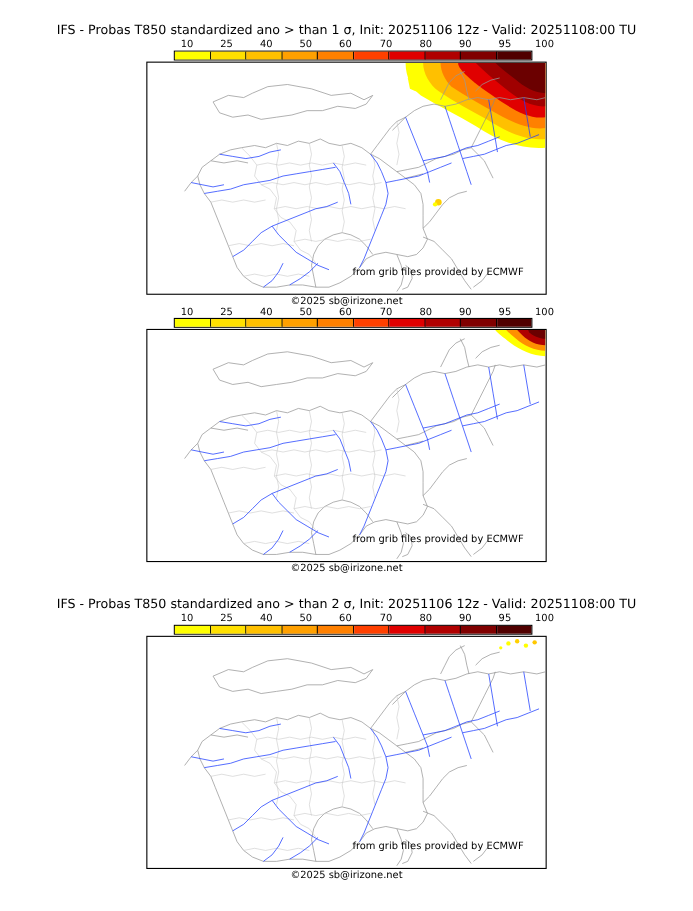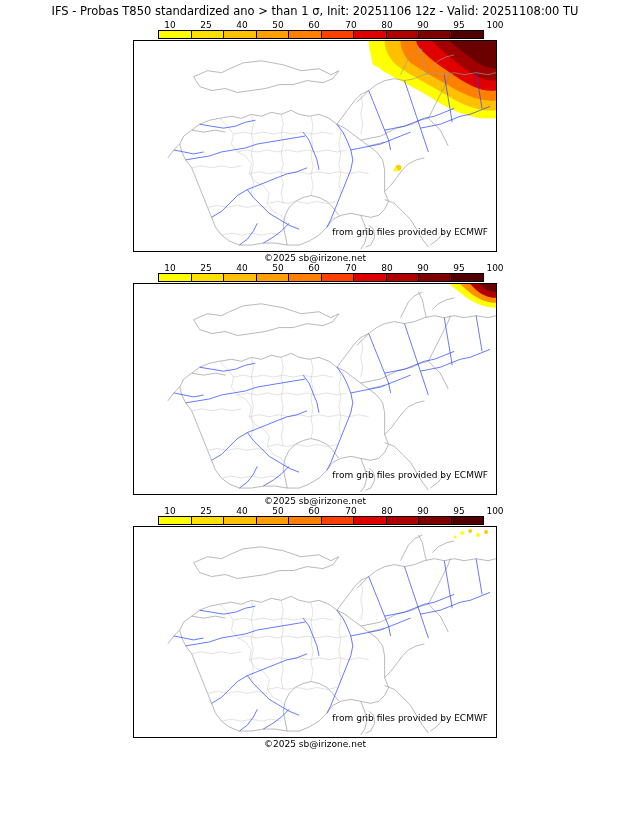--- a/index.html
+++ b/index.html
@@ -14,21 +14,21 @@
     overflow: hidden;
   }
   .panel {
     position: relative;
     width: 630px;
   }
   .panel-title {
     text-align: center;
     font-size: 11.5px;
     color: #000000;
-    padding-top: 4px;
+    padding-top: 20px;
     padding-bottom: 2px;
     letter-spacing: 0px;
     white-space: nowrap;
   }
   .colorbar-wrap {
     position: relative;
     width: 630px;
     height: 20px;
   }
   .cb-labels {
@@ -76,21 +76,21 @@
     overflow: hidden;
   }
   .map-svg {
     position: absolute;
     left: 0; top: 0;
     width: 100%;
     height: 100%;
   }
   .credit-ecmwf {
     position: absolute;
-    right: 8px;
+    right: 20px;
     bottom: 14px;
     font-size: 9px;
     color: #000000;
     white-space: nowrap;
   }
   .credit-line {
     text-align: center;
     font-size: 9px;
     color: #000000;
     padding-top: 1px;
@@ -343,20 +343,21 @@
           <path d="M344,32 L346,44 L348,56 L350,68"></path>
         </g>
       </g>
     </svg>
     <div class="credit-ecmwf">from grib files provided by ECMWF</div>
   </div>
   <div class="credit-line">©2025 sb@irizone.net</div>
 </div>
 
 <div class="panel">
+  <div class="panel-title">IFS - Probas T850  standardized ano &gt; than 2 σ, Init: 20251106 12z - Valid: 20251108:00 TU</div>
 
   <div class="colorbar-wrap">
     <div class="cb-labels">
       <span class="cb-label" style="left:158px">10</span>
       <span class="cb-label" style="left:194px">25</span>
       <span class="cb-label" style="left:230px">40</span>
       <span class="cb-label" style="left:266px">50</span>
       <span class="cb-label" style="left:302px">60</span>
       <span class="cb-label" style="left:339px">70</span>
       <span class="cb-label" style="left:375px">80</span>

